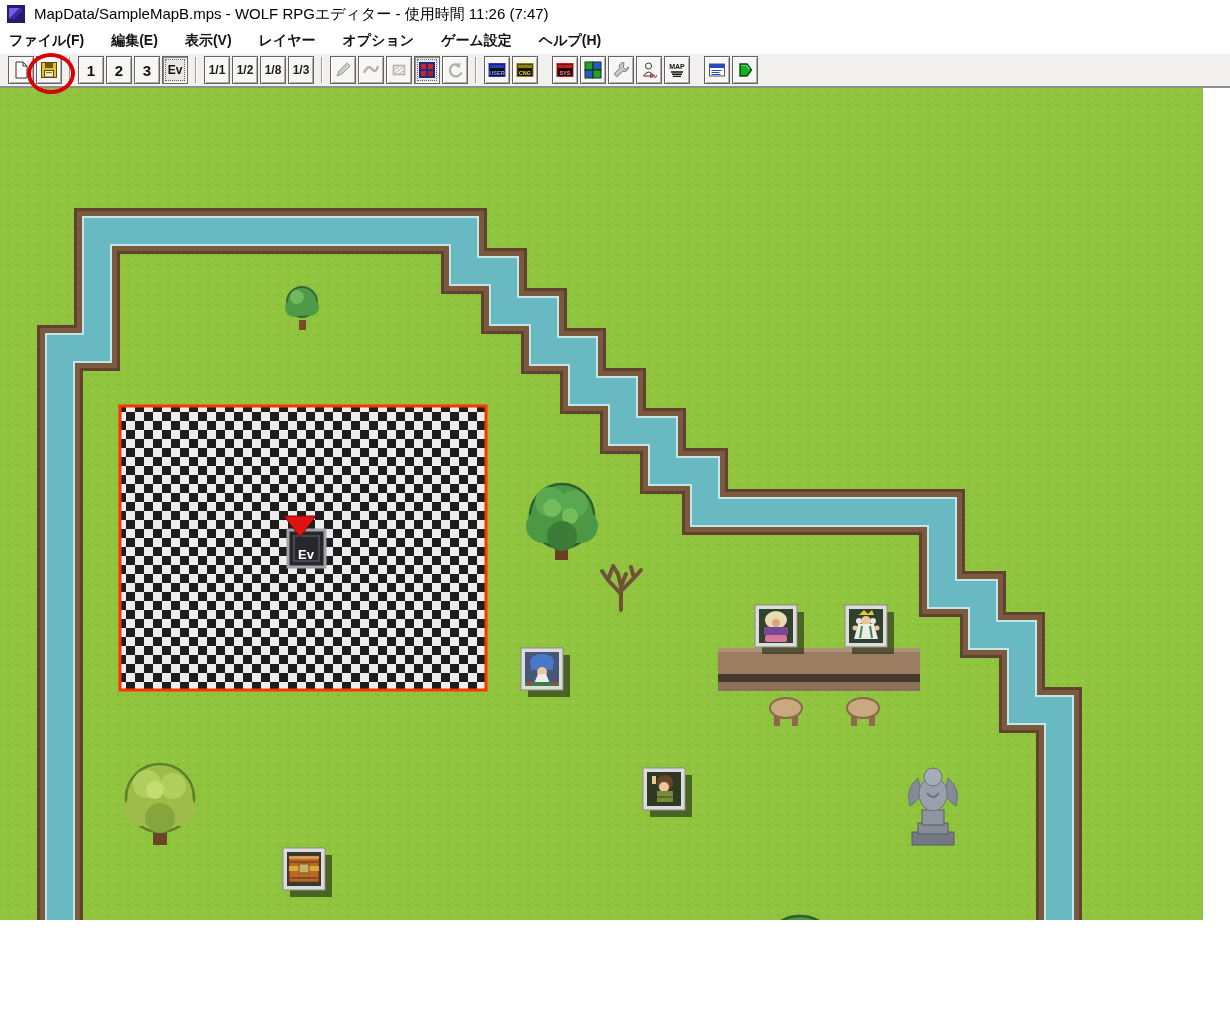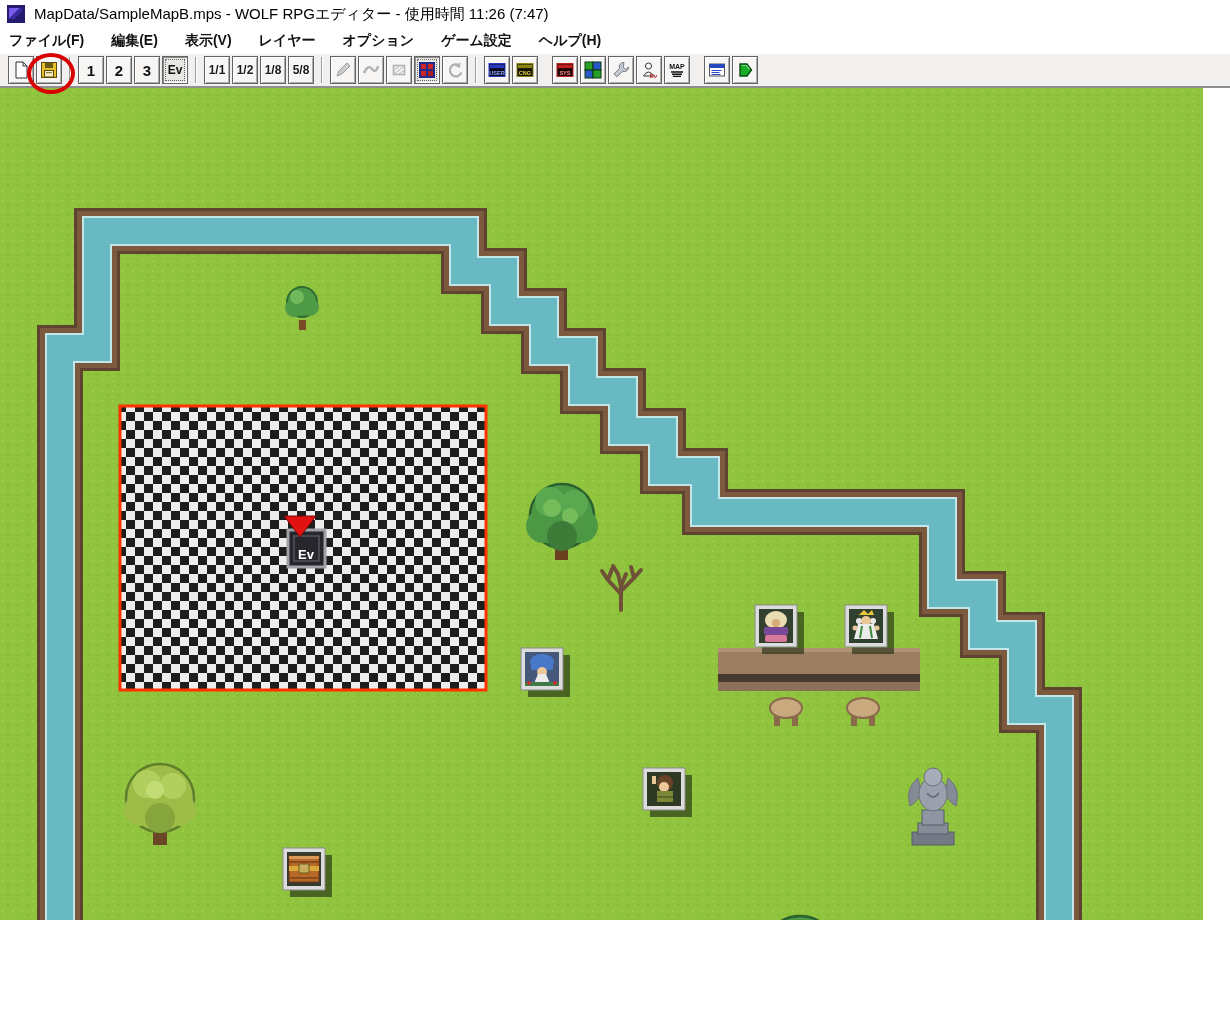--- a/index.html
+++ b/index.html
@@ -103,21 +103,21 @@
     <button class="tb">
         <span class="zoomlab">1/1</span>
       </button>
     <button class="tb">
         <span class="zoomlab">1/2</span>
       </button>
     <button class="tb">
         <span class="zoomlab">1/8</span>
       </button>
     <button class="tb">
-        <span class="zoomlab">5/8</span>
+        <span class="zoomlab">1/3</span>
       </button>
     <div class="sep"></div>
 
     <button class="tb">
       <svg width="18" height="18" viewBox="0 0 18 18">
         <path d="M3 15 l2 -5 8 -8 3 3 -8 8 z" fill="#cccccc" stroke="#9a9a9a"></path>
       </svg>
     </button>
     <button class="tb">
       <svg width="18" height="18" viewBox="0 0 18 18">

